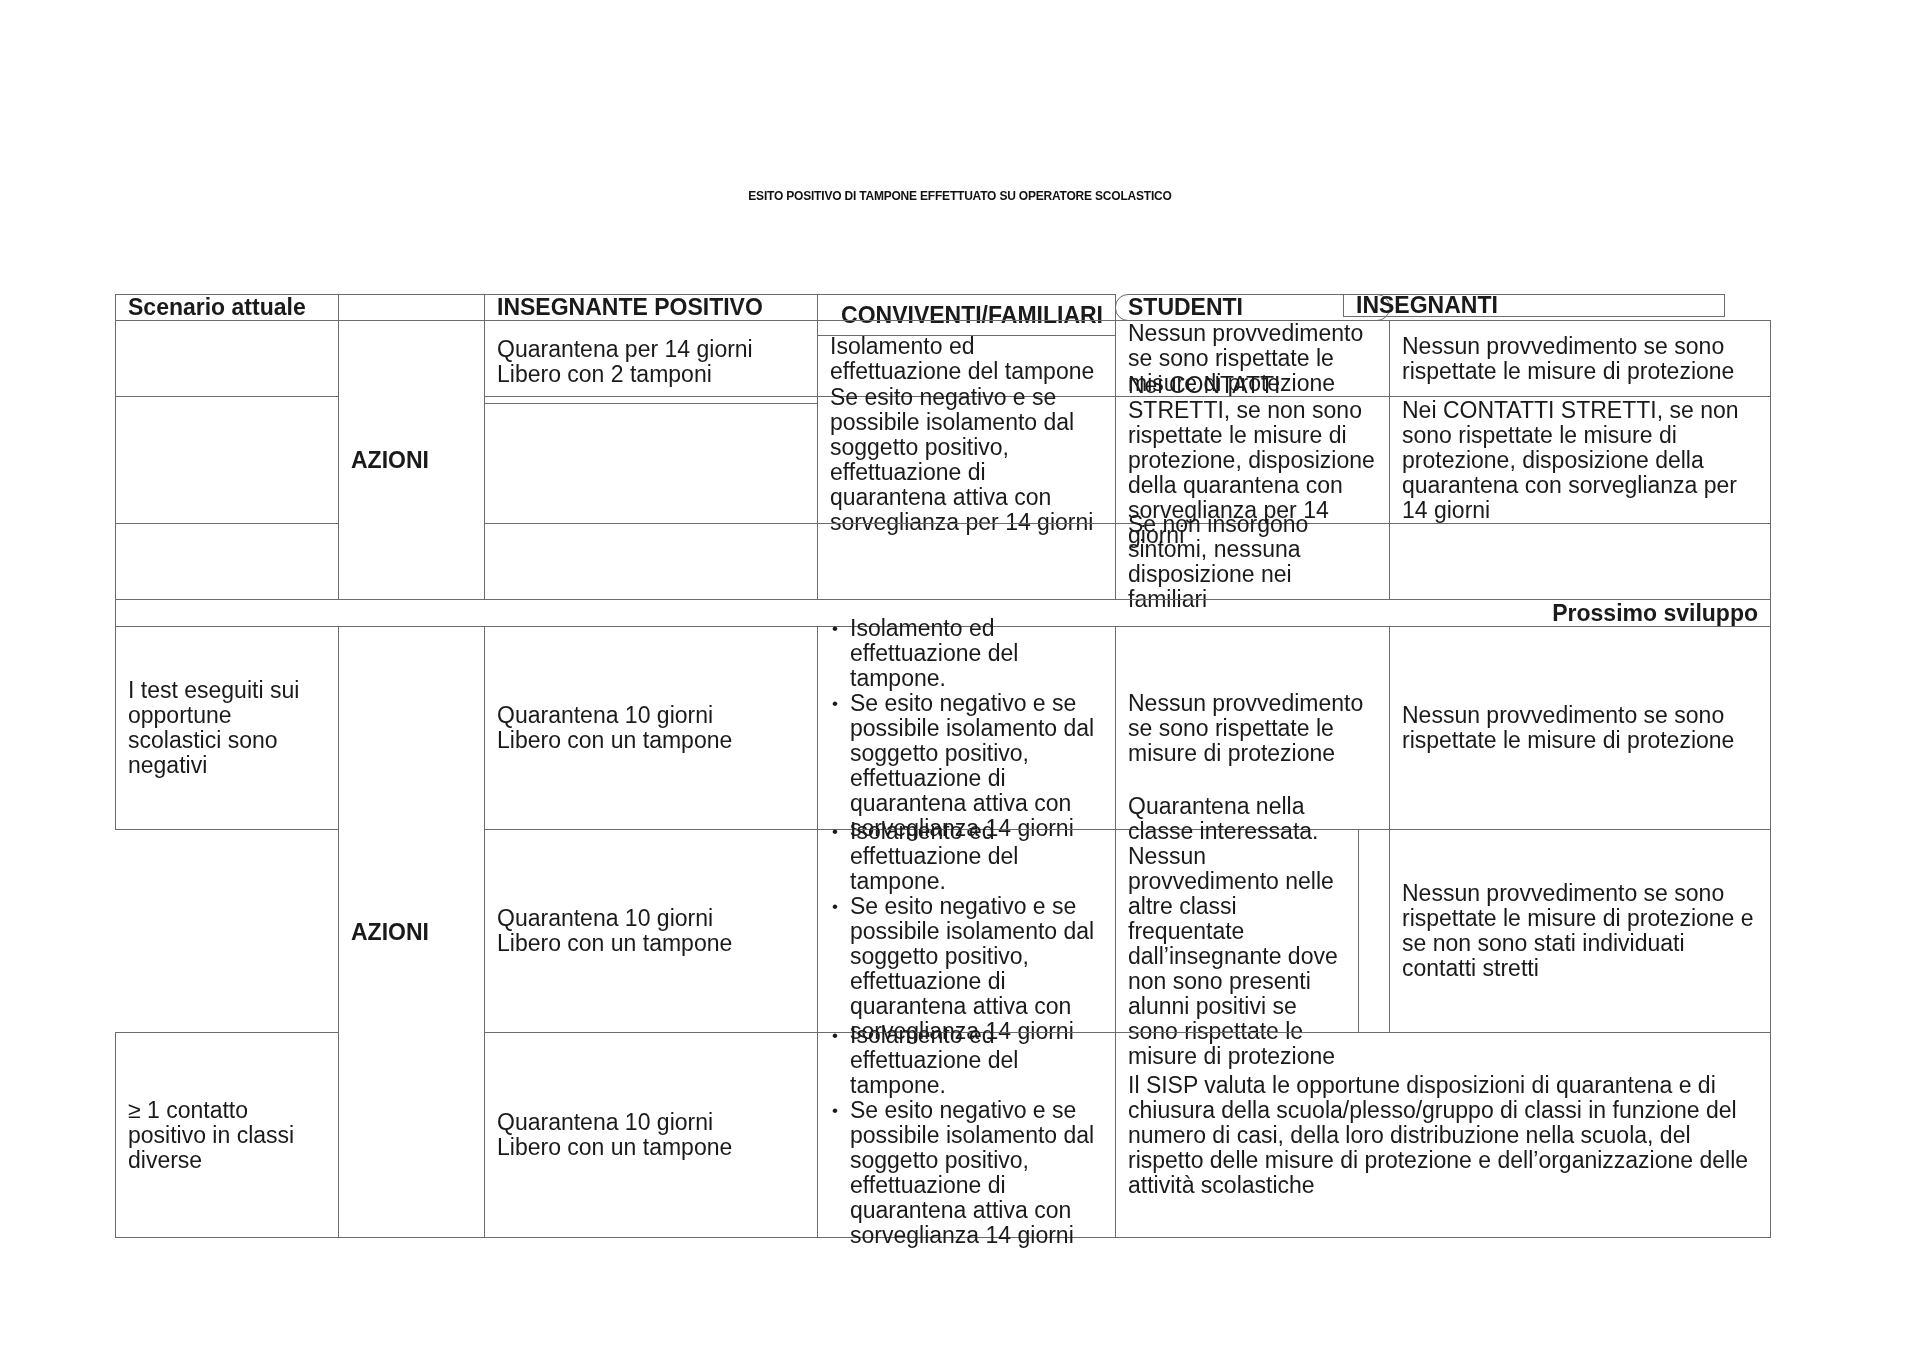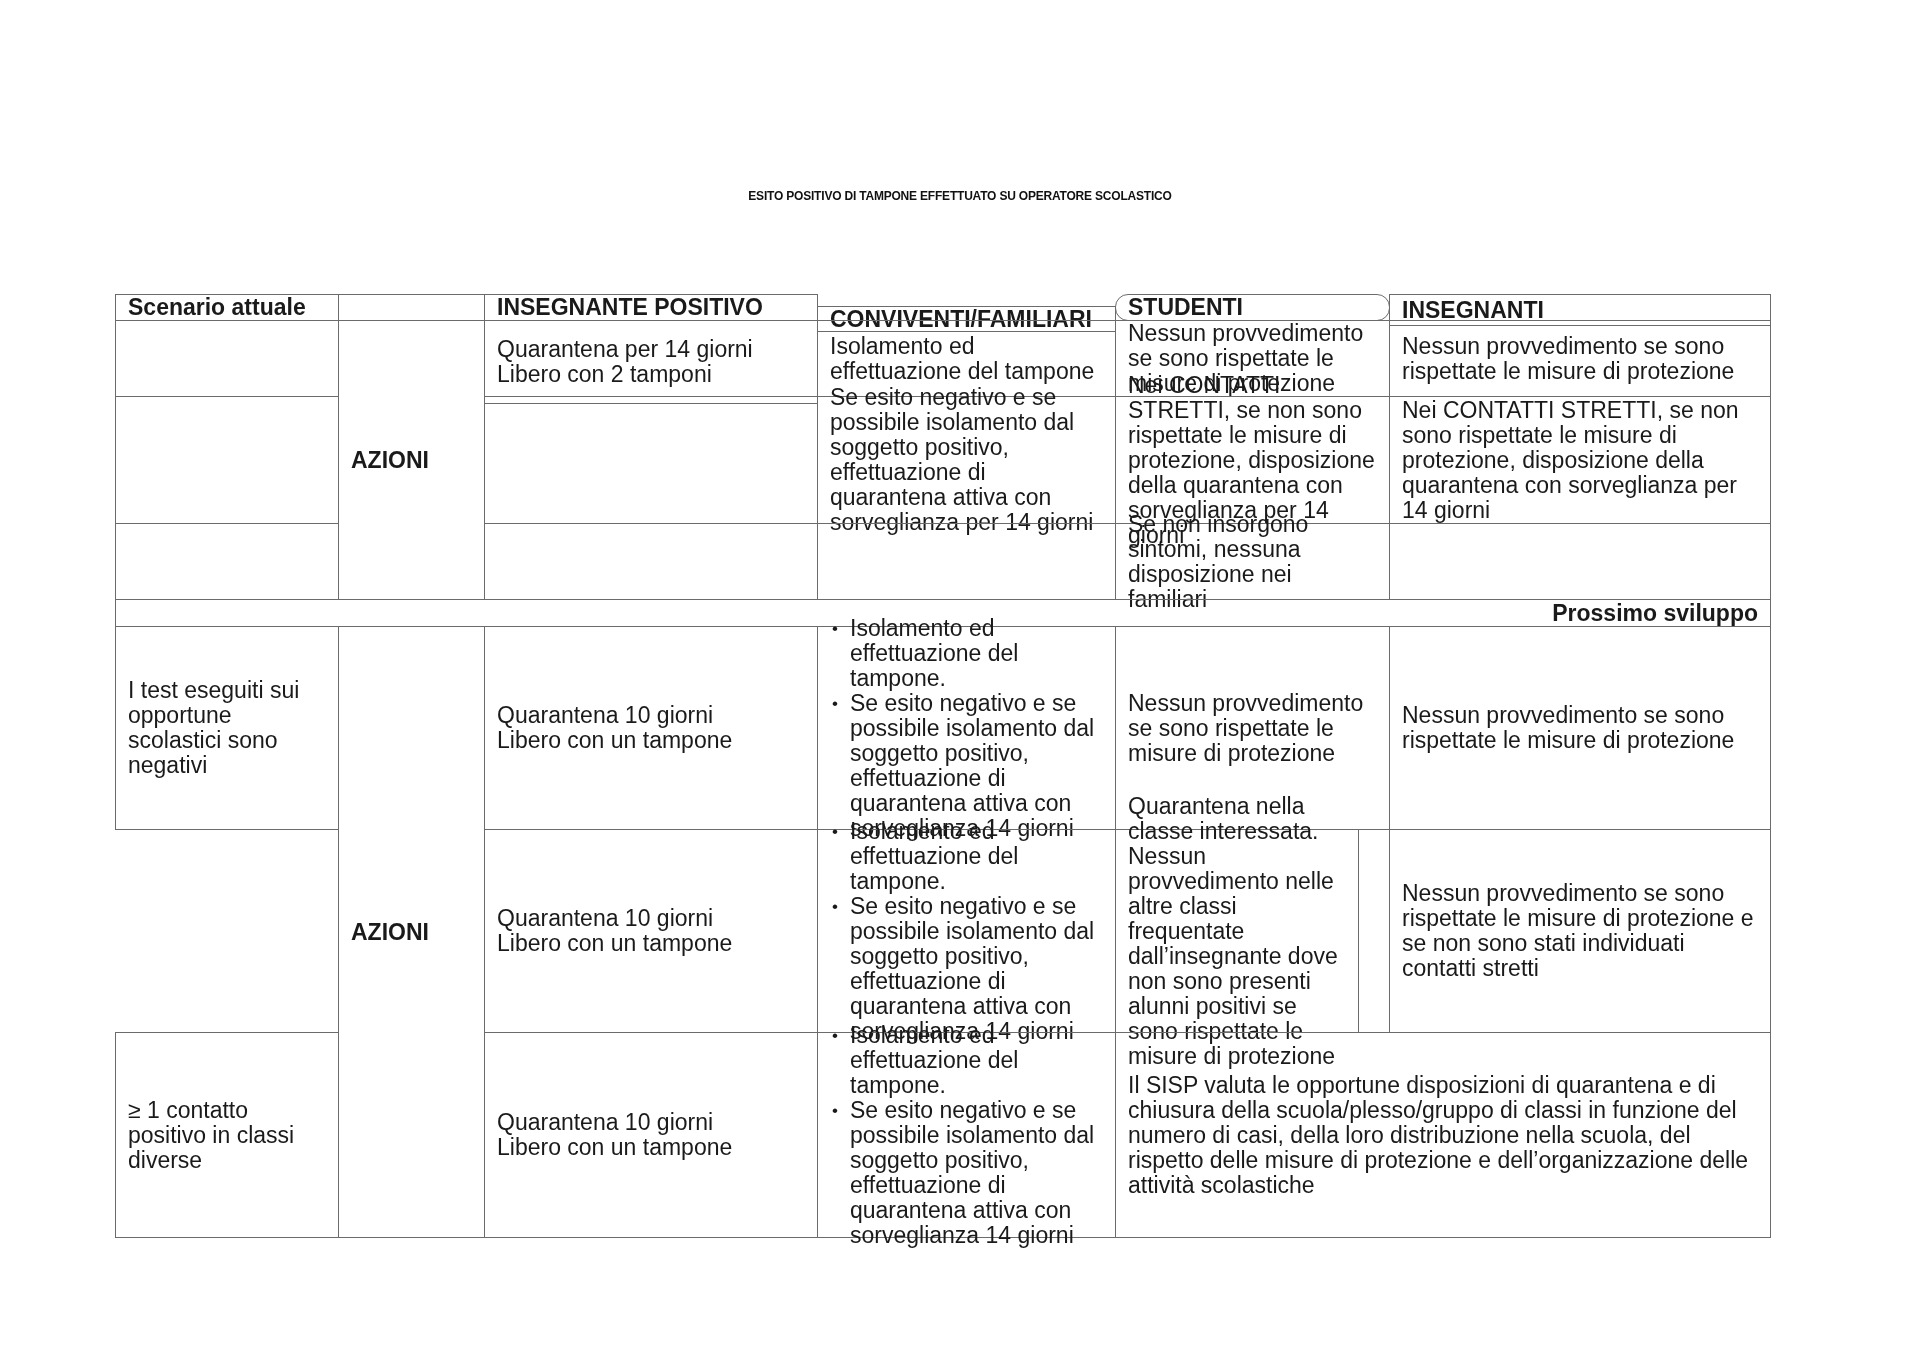--- a/index.html
+++ b/index.html
@@ -26,27 +26,27 @@
 
   <div class="cell bold" style="left:0;top:0;width:224px;height:27px;">
       <span>Scenario attuale</span>
     </div>
   <div class="cell" style="left:223px;top:0;width:147px;height:27px;">
       <span></span>
     </div>
   <div class="cell bold" style="left:369px;top:0;width:334px;height:27px;">
       <span>INSEGNANTE POSITIVO</span>
     </div>
-  <div class="cell bold" style="left:702px;top:12px;width:299px;height:26px;">
+  <div class="cell bold" style="left:702px;top:0;width:299px;height:42px;justify-content:flex-end;">
       <span>CONVIVENTI/FAMILIARI</span>
     </div>
   <div class="cell bold" style="left:1000px;top:0;width:275px;height:27px;border-radius:13px;">
       <span>STUDENTI</span>
     </div>
-  <div class="cell bold" style="left:1274px;top:0;width:382px;height:32px;">
+  <div class="cell bold" style="left:1228px;top:0;width:382px;height:23px;">
       <span>INSEGNANTI</span>
     </div>
 
   <div class="cell bold" style="left:223px;top:26px;width:147px;height:280px;">
       <span>AZIONI</span>
     </div>
 
   <div class="cell" style="left:0;top:26px;width:224px;height:77px;">
       <span class="txt"></span>
     </div>

